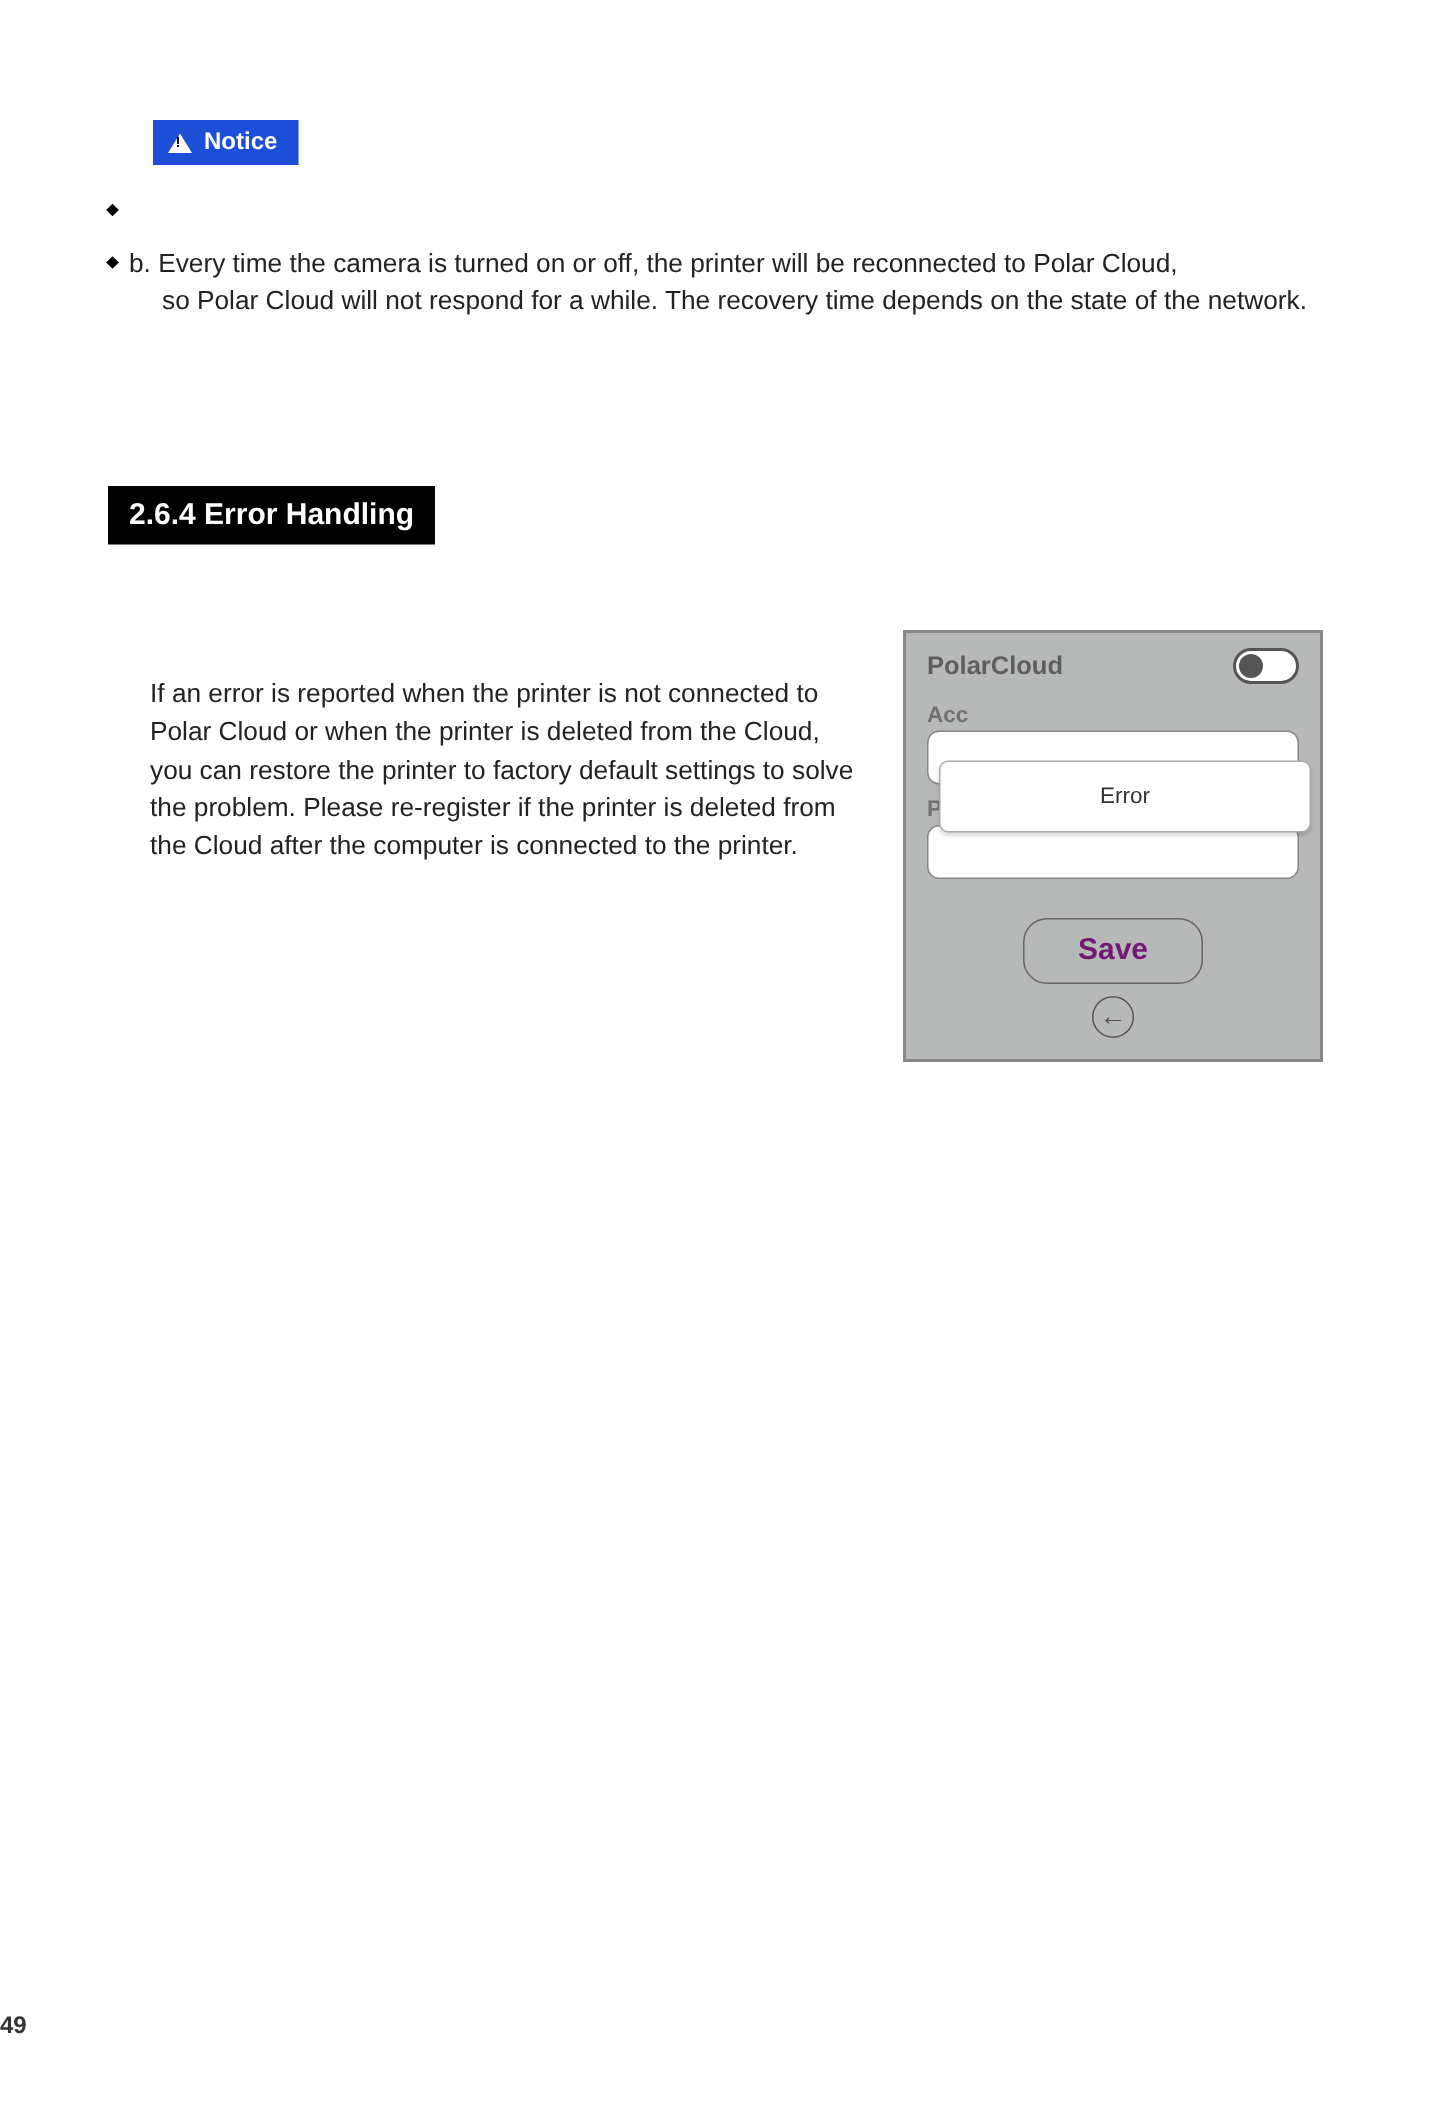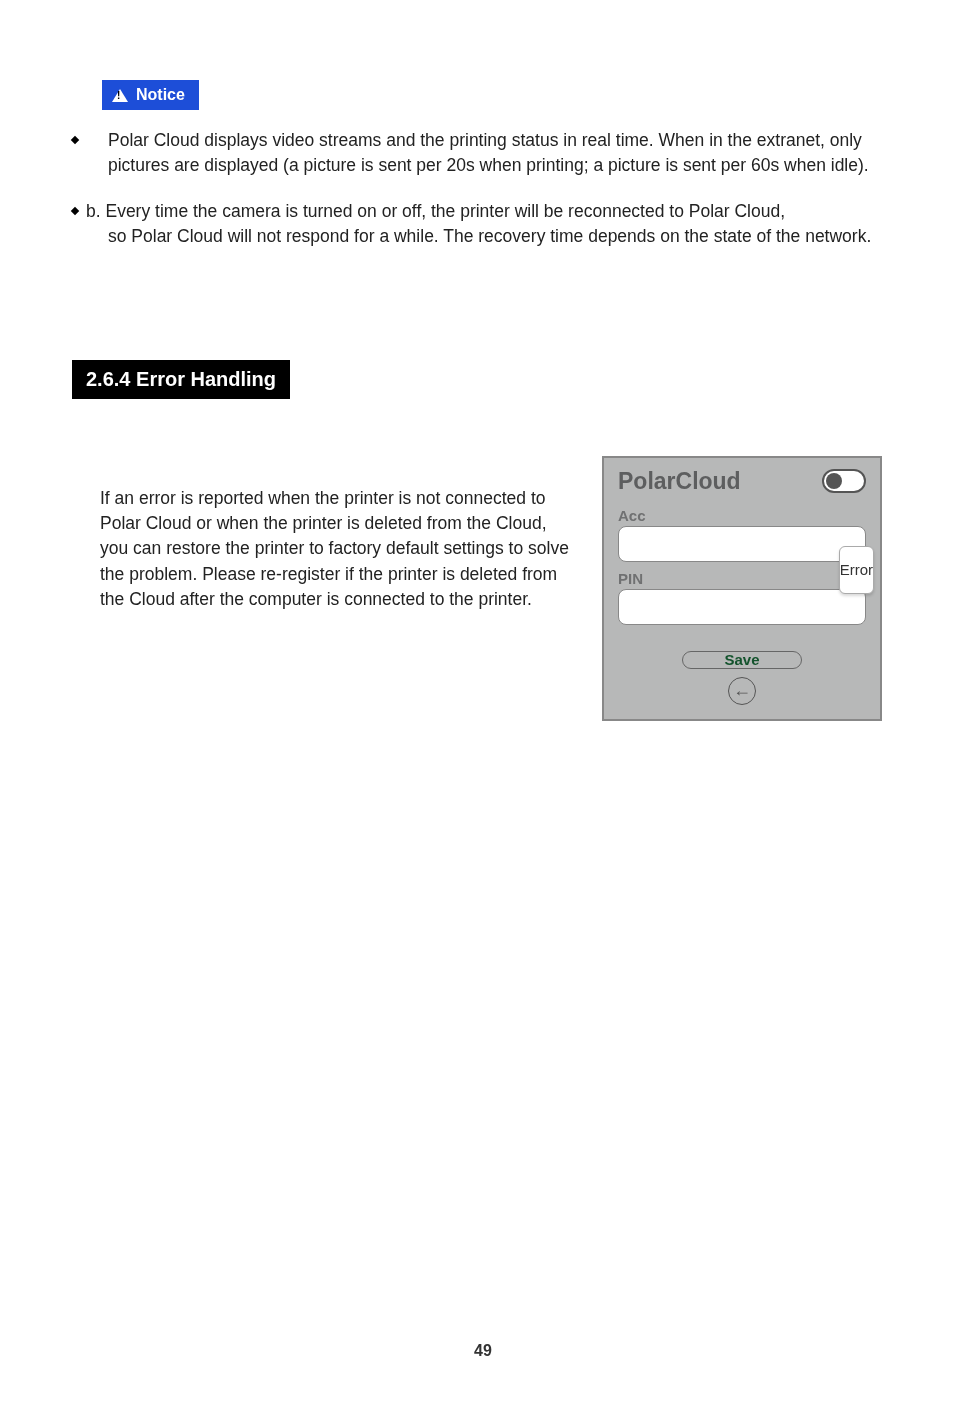--- a/index.html
+++ b/index.html
@@ -104,21 +104,21 @@
   }
   .dev-top .brand { flex: 1; font-family: Arial, sans-serif; }
   .ico { width: 18px; height: 16px; fill: none; stroke: #cfcfcf; stroke-width: 1.6; }
   .dev-row {
     display: flex;
     align-items: center;
     justify-content: space-between;
     padding: 10px 14px 6px 14px;
     font-weight: bold;
     color: #5d5e5f;
-    font-size: 23px;
+    font-size: 17px;
   }
   .toggle {
     width: 44px; height: 24px;
     border-radius: 12px;
     background: #fff;
     border: 2px solid #555;
     position: relative;
   }
   .toggle .knob {
     position: absolute;
@@ -130,31 +130,31 @@
   .form-area { padding: 2px 14px 6px 14px; position: relative; }
   .lbl { font-size: 15px; font-weight: bold; color: #707172; margin-top: 4px; }
   .field {
     height: 36px;
     border: 1.5px solid #888;
     border-radius: 8px;
     background: #fff;
     margin: 2px 0 8px 0;
   }
   .save-btn {
-    width: 120px; height: 18px;
+    width: 120px; height: 44px;
     border: 1.5px solid #666;
     border-radius: 16px;
     background: transparent;
     display: flex;
     align-items: center;
     justify-content: center;
     margin: 12px auto 8px auto;
     font-weight: bold;
-    color: #14532d;
-    font-size: 15px;
+    color: #701a75;
+    font-size: 20px;
   }
   .back-btn {
     width: 28px; height: 28px;
     border: 1.5px solid #555;
     border-radius: 50%;
     display: flex;
     align-items: center;
     justify-content: center;
     margin: 8px auto 14px auto;
     color: #555;
@@ -164,59 +164,56 @@
   .overlay {
     position: absolute;
     left: 22px; right: 6px;
     top: 0;
     bottom: 0;
     display: flex;
     flex-direction: column;
     justify-content: center;
     gap: 18px;
     pointer-events: none;
-    align-items: flex-end;
   }
   .overlay .msg {
     background: #fff;
     border: 1.5px solid #aaa;
     border-radius: 6px;
     height: 48px;
     display: flex;
     align-items: center;
     justify-content: center;
     font-size: 15px;
     color: #333;
     box-shadow: 0 2px 3px rgba(0,0,0,.15);
   }
   .page-num {
     position: absolute;
     bottom: 52px;
-    left: 12px; right: 0;
-    text-align: center;
+    left: 0; right: 0;
     font-size: 16px;
     font-weight: bold;
     color: #333;
   }
 </style>
 </head>
 <body>
 
 
 
 <div class="notice-badge">
   <span class="warn-tri"></span>
   <span>Notice</span>
 </div>
 
 <div class="notice-list">
   <div class="notice-item">
     <span class="bullet"></span>
     <span class="txt">
-      <span class="indent">Polar Cloud displays video streams and the printing status in real time. When in the extranet, only pictures are displayed (a picture is sent per 20s when printing; a picture is sent per 60s when idle).</span>
     </span>
   </div>
   <div class="notice-item">
     <span class="bullet"></span>
     <span class="txt">
       <span>b. Every time the camera is turned on or off, the printer will be reconnected to Polar Cloud,</span>
       <span class="indent">so Polar Cloud will not respond for a while. The recovery time depends on the state of the network.</span>
     </span>
   </div>
 </div>

